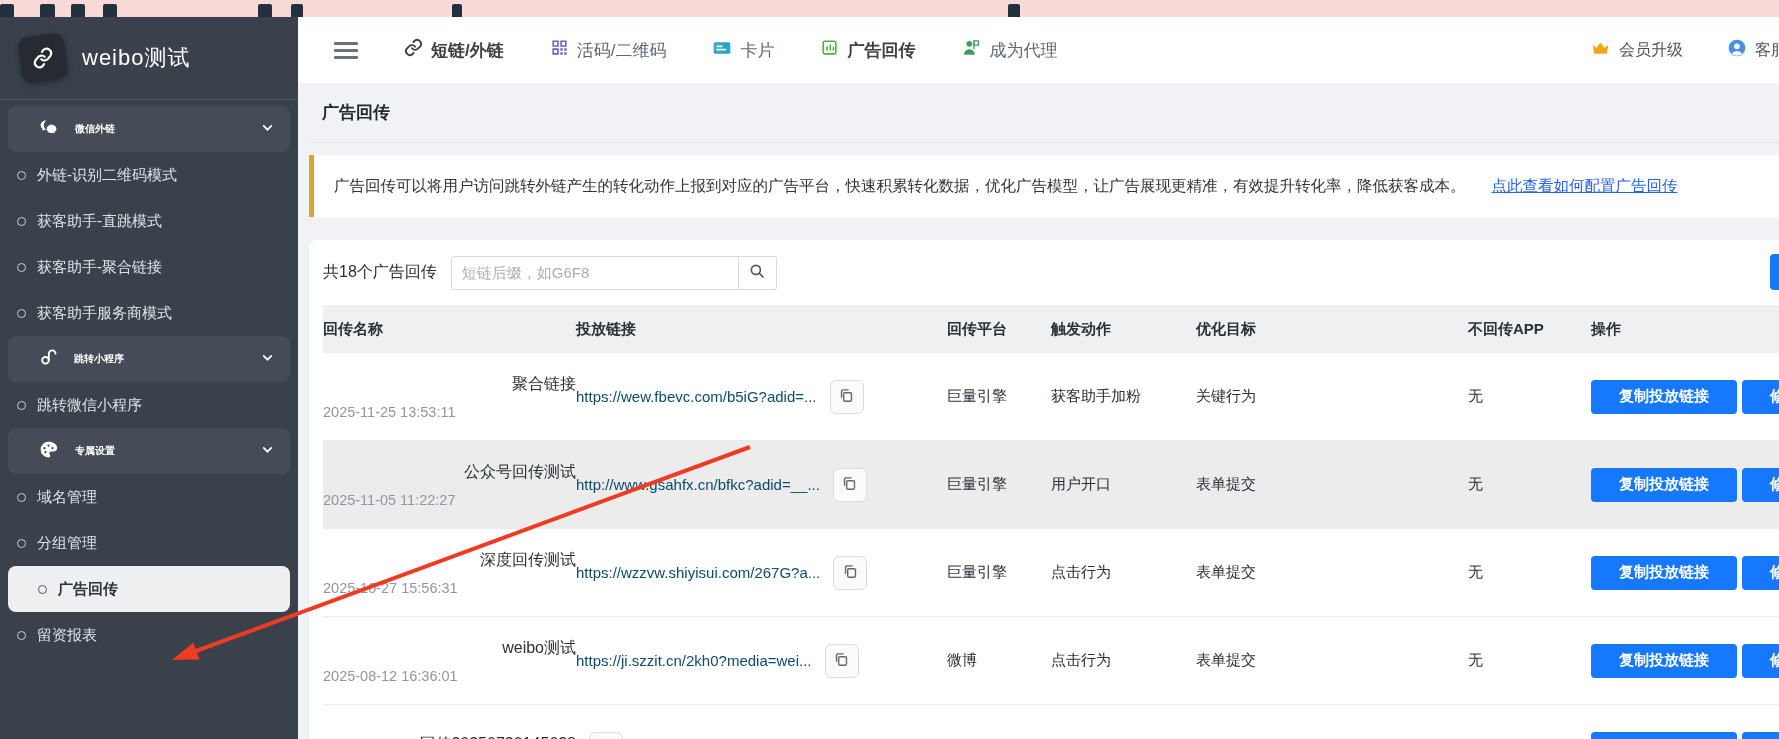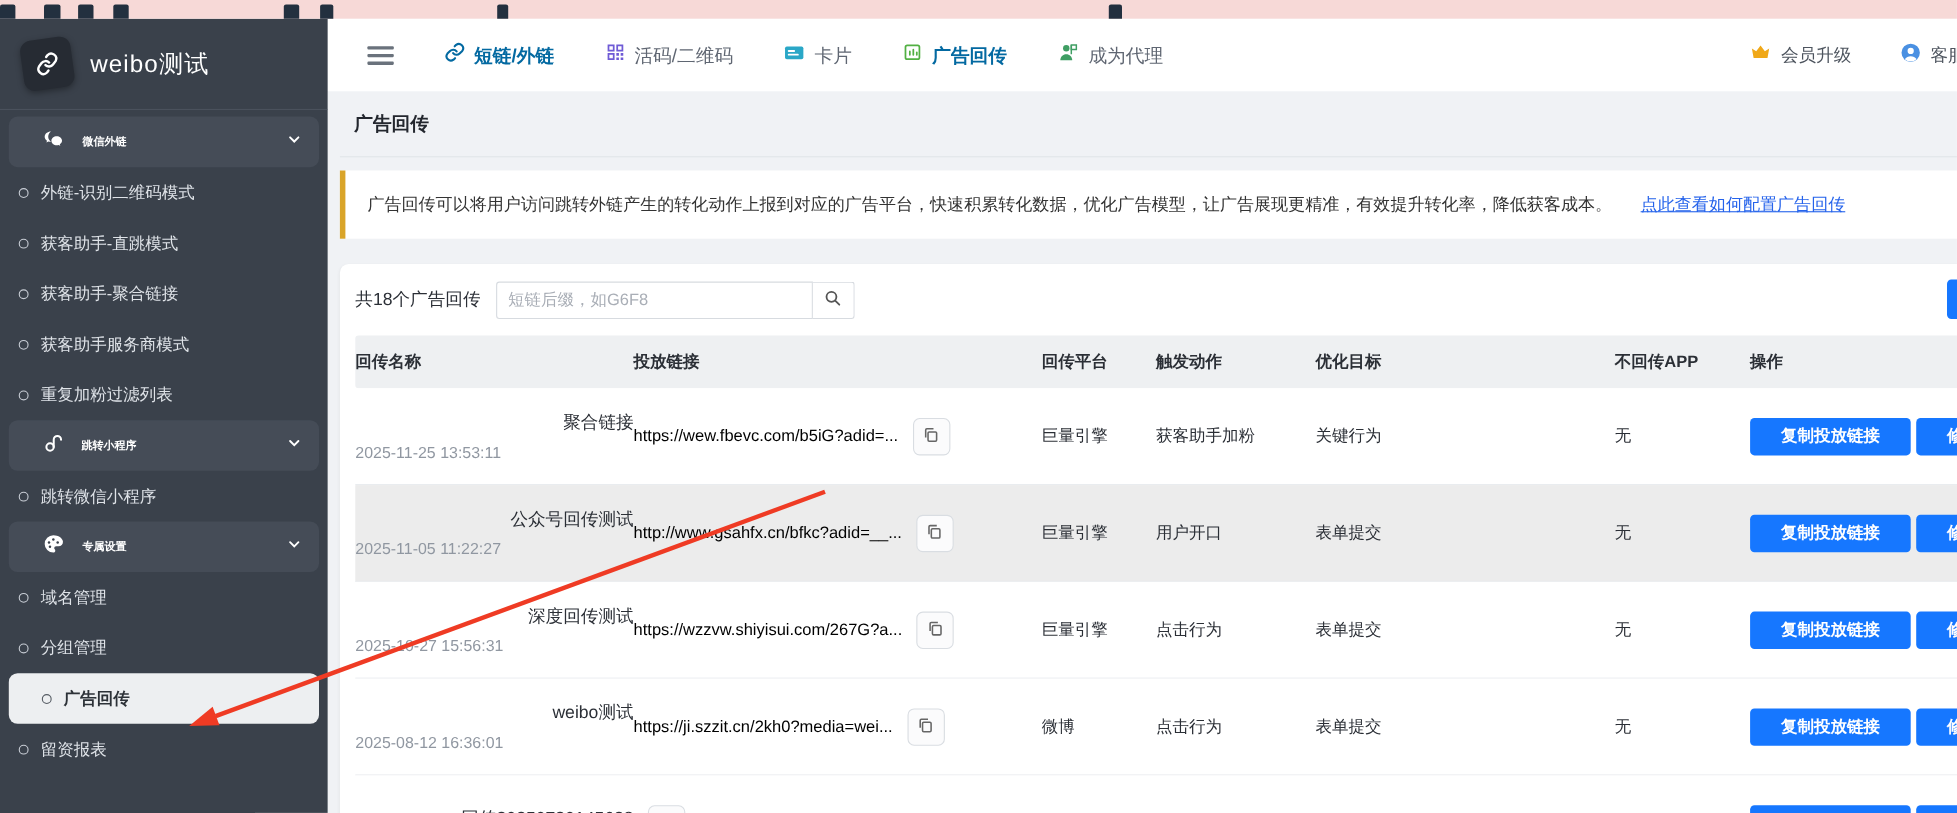--- a/index.html
+++ b/index.html
@@ -33,21 +33,21 @@
     padding-left:30px; font-weight:600; }
   .sub-item.active .bullet { border-color:#565c64; }
 
   
   .main { flex:1; min-width:0; display:flex; flex-direction:column; }
   .topnav { height:66px; background:#fff; display:flex; align-items:center; flex:none; }
   .hamburger { margin-left:36px; width:24px; cursor:pointer; }
   .hamburger span { display:block; height:3px; background:#6a727c; margin:4px 0; border-radius:1px; }
   .nav-item { display:flex; align-items:center; gap:8px; margin-left:46px;
     font-size:17px; color:#5f6672; cursor:pointer; white-space:nowrap; }
-  .nav-item.active { color:#0369a1; font-weight:700; }
+  .nav-item.active { color:#404040; font-weight:700; }
   .topnav-right { margin-left:auto; display:flex; align-items:center; gap:44px; margin-right:-8px; }
   .topnav-right .nav-item { margin-left:0; font-size:16px; color:#4d545e; }
 
   .content { flex:1; background:#f0f2f5; padding-left:11px; position:relative; }
   .page-title-bar { height:60px; display:flex; align-items:center; padding-left:13px;
     border-bottom:1px solid #e2e5e9; }
   .page-title { font-size:17px; font-weight:700; color:#23272e; }
 
   .banner { width:1576px; margin-top:12px; background:#fff; border-left:5px solid #d9a429;
     height:62px; display:flex; align-items:center; padding-left:20px; font-size:15.5px; color:#333; }
@@ -73,21 +73,21 @@
 
   .grid-cols { display:grid; grid-template-columns:253px 371px 104px 145px 272px 123px 280px; }
   .thead { height:48px; background:#eef0f2; align-items:center; font-size:15.5px;
     font-weight:700; color:#1d2127; border-radius:3px; }
   .trow { height:88px; align-items:center; border-bottom:1px solid #e9ecef; background:#fff; }
   .trow.row-gray { background:#ececec; }
   .cell { font-size:15px; color:#2b2f36; overflow:visible; }
   .name-cell .row-name { font-size:16px; color:#2b2f36;text-align:right; }
   .name-cell .row-date { font-size:14.5px; color:#9097a1; margin-top:9px; }
   .url-cell { display:flex; align-items:center; gap:13px; padding-right:20px; }
-  .url-link { color:#000000; font-size:15px; text-decoration:none; cursor:pointer;
+  .url-link { color:#0c4a6e; font-size:15px; text-decoration:none; cursor:pointer;
     white-space:nowrap; overflow:hidden; max-width:250px; }
   .copy-btn { width:34px; height:34px; flex:none; background:#fbfbfc; border:1px solid #d9dde2;
     border-radius:6px; display:flex; align-items:center; justify-content:center; cursor:pointer; }
   .actions-cell { display:flex; gap:5px; }
   .btn-blue { height:34px; background:#1677ff; color:#fff; border:none; border-radius:4px;
     font-size:15px; font-weight:600; padding:0 28px; cursor:pointer; white-space:nowrap;
     font-family:"Liberation Sans","DejaVu Sans",sans-serif; }
 
   .arrow-overlay { position:fixed; left:0; top:0; z-index:60; pointer-events:none; }
 </style>
@@ -140,24 +140,20 @@
           <span class="bullet"></span>
           <span>获客助手-直跳模式</span>
         </div>
       <div class="sub-item">
           <span class="bullet"></span>
           <span>获客助手-聚合链接</span>
         </div>
       <div class="sub-item">
           <span class="bullet"></span>
           <span>获客助手服务商模式</span>
-        </div>
-      <div class="sub-item">
-          <span class="bullet"></span>
-          <span>重复加粉过滤列表</span>
         </div>
 
       <div class="group-header">
         <span>
           <svg viewBox="0 0 24 24" width="20" height="20" fill="none" stroke="#fff" stroke-width="2.2" stroke-linecap="round">
               <circle cx="9" cy="16" r="4"></circle>
               <path d="M13 16V8a4 4 0 0 1 8 0"></path>
             </svg>
         </span>
         <span class="g-label">跳转小程序</span>

